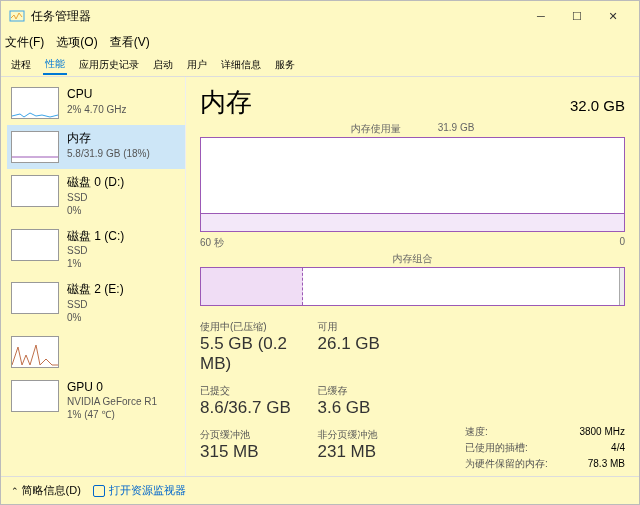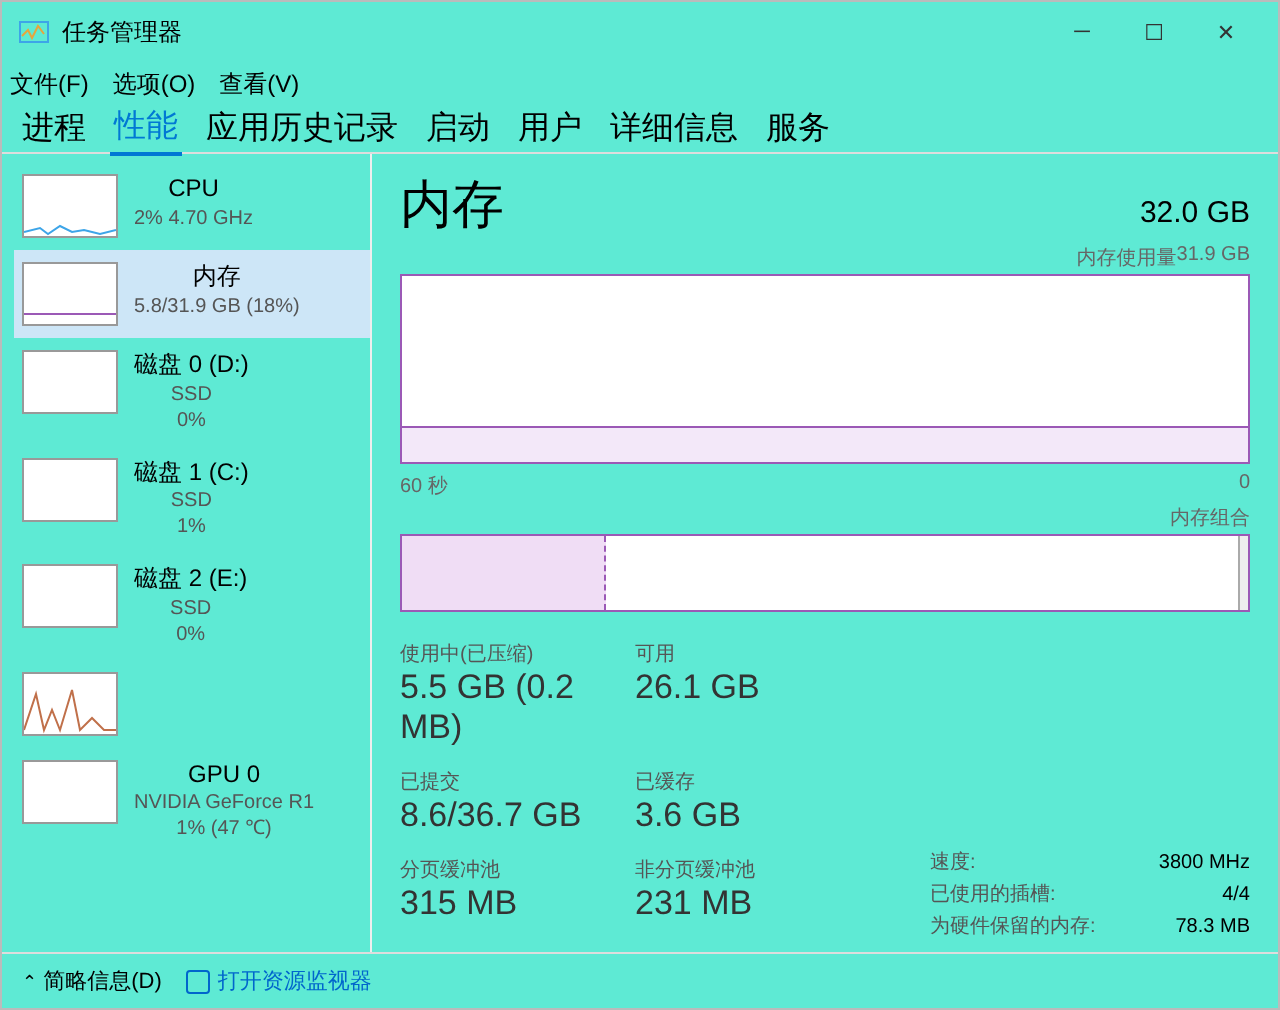--- a/index.html
+++ b/index.html
@@ -1,40 +1,40 @@
 <!DOCTYPE html>
 <html><head>
 <meta charset="utf-8">
 <style>
 * { margin: 0; padding: 0; box-sizing: border-box; font-family: "Microsoft YaHei", "Segoe UI", sans-serif; }
 body { background: #f0f0f0; width: 640px; height: 505px; overflow: hidden; }
-.window { width: 640px; height: 505px; background: #5eead4; border: 1px solid #bbb; display: flex; flex-direction: column; }
+.window { width: 640px; height: 505px; background: #fef9c3; border: 1px solid #bbb; display: flex; flex-direction: column; }
 .titlebar { height: 30px; display: flex; align-items: center; padding: 0 8px; }
 .titlebar .icon { width: 16px; height: 16px; margin-right: 6px; }
 .titlebar .title { font-size: 12px; flex: 1; }
 .winbtns { display: flex; }
 .winbtn { width: 36px; height: 28px; display: flex; align-items: center; justify-content: center; font-size: 11px; color: #333; }
 .menubar { height: 22px; display: flex; align-items: center; padding: 0 4px; font-size: 12px; gap: 12px; }
-.tabbar { height: 24px; display: flex; align-items: center; padding: 0 8px; font-size: 16px; border-bottom: 1px solid #ddd; gap: 10px; }
+.tabbar { height: 24px; display: flex; align-items: center; padding: 0 8px; font-size: 10px; border-bottom: 1px solid #ddd; gap: 10px; }
 .tabbar .tab { padding: 2px 2px; }
 .tabbar .tab.active { color: #0078d4; border-bottom: 2px solid #0078d4; }
 .body { flex: 1; display: flex; overflow: hidden; }
 .sidebar { width: 185px; border-right: 1px solid #eee; overflow-y: auto; padding: 4px 0 4px 6px; }
 .side-item { display: flex; padding: 6px 4px; gap: 8px; cursor: pointer; }
 .side-item.selected { background: #cde6f7; }
 .thumb { width: 48px; height: 32px; border: 1px solid #999; background: #fff; flex-shrink: 0; position: relative; overflow: hidden; }
 .thumb svg { position: absolute; bottom: 0; left: 0; }
-.side-text { display: flex; flex-direction: column; font-size: 11px; line-height: 1.3; overflow: hidden; text-align: center; }
+.side-text { display: flex; flex-direction: column; font-size: 11px; line-height: 1.3; overflow: hidden; }
 .side-text .name { font-size: 12px; white-space: nowrap; }
 .side-text .sub { color: #555; font-size: 10px; white-space: nowrap; overflow: hidden; text-overflow: ellipsis; }
 .main { flex: 1; padding: 8px 14px 4px 14px; display: flex; flex-direction: column; overflow: hidden; }
 .main-header { display: flex; justify-content: space-between; align-items: baseline; }
 .main-title { font-size: 26px; font-weight: 300; }
 .main-total { font-size: 15px; }
-.chart-label-row { display: flex; justify-content: flex-end; font-size: 10px; color: #666; margin-top: 2px; }
+.chart-label-row { display: flex; justify-content: center; font-size: 10px; color: #666; margin-top: 2px; gap: 37px; }
 .chart1 { height: 98px; border: 1px solid #9b59b6; background: #fff; margin-top: 1px; position: relative; }
 .chart1-fill { position: absolute; bottom: 0; left: 0; right: 0; height: 18px; background: #f3e8f9; border-top: 1px solid #9b59b6; }
 .axis-row { display: flex; justify-content: space-between; font-size: 10px; color: #666; margin-top: 4px; }
 .chart2 { height: 40px; border: 1px solid #9b59b6; background: #fff; margin-top: 1px; position: relative; display: flex; }
 .chart2 .used { width: 24%; background: #f0ddf5; border-right: 1px dashed #9b59b6; }
 .chart2 .avail { flex: 1; }
 .chart2 .reserved { width: 5px; background: #eee; border-left: 1px solid #aaa; }
 .stats { display: flex; margin-top: 14px; gap: 18px; align-items: flex-end; }
 .stats-left { flex: 1; }
 .stat-row { display: flex; margin-bottom: 10px; }

